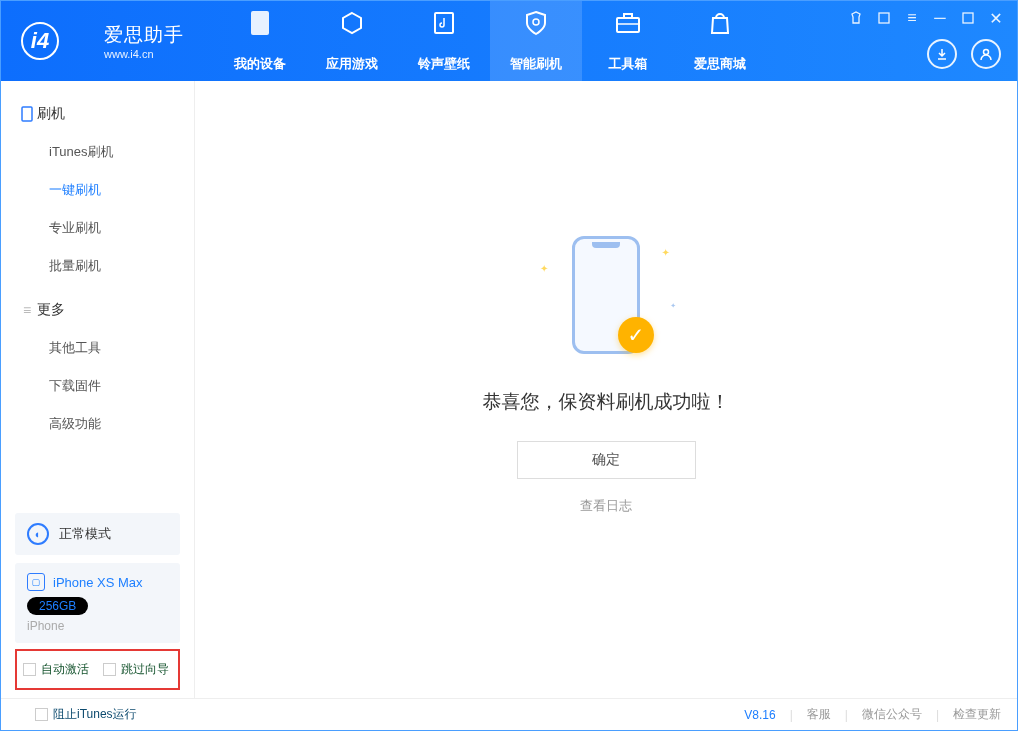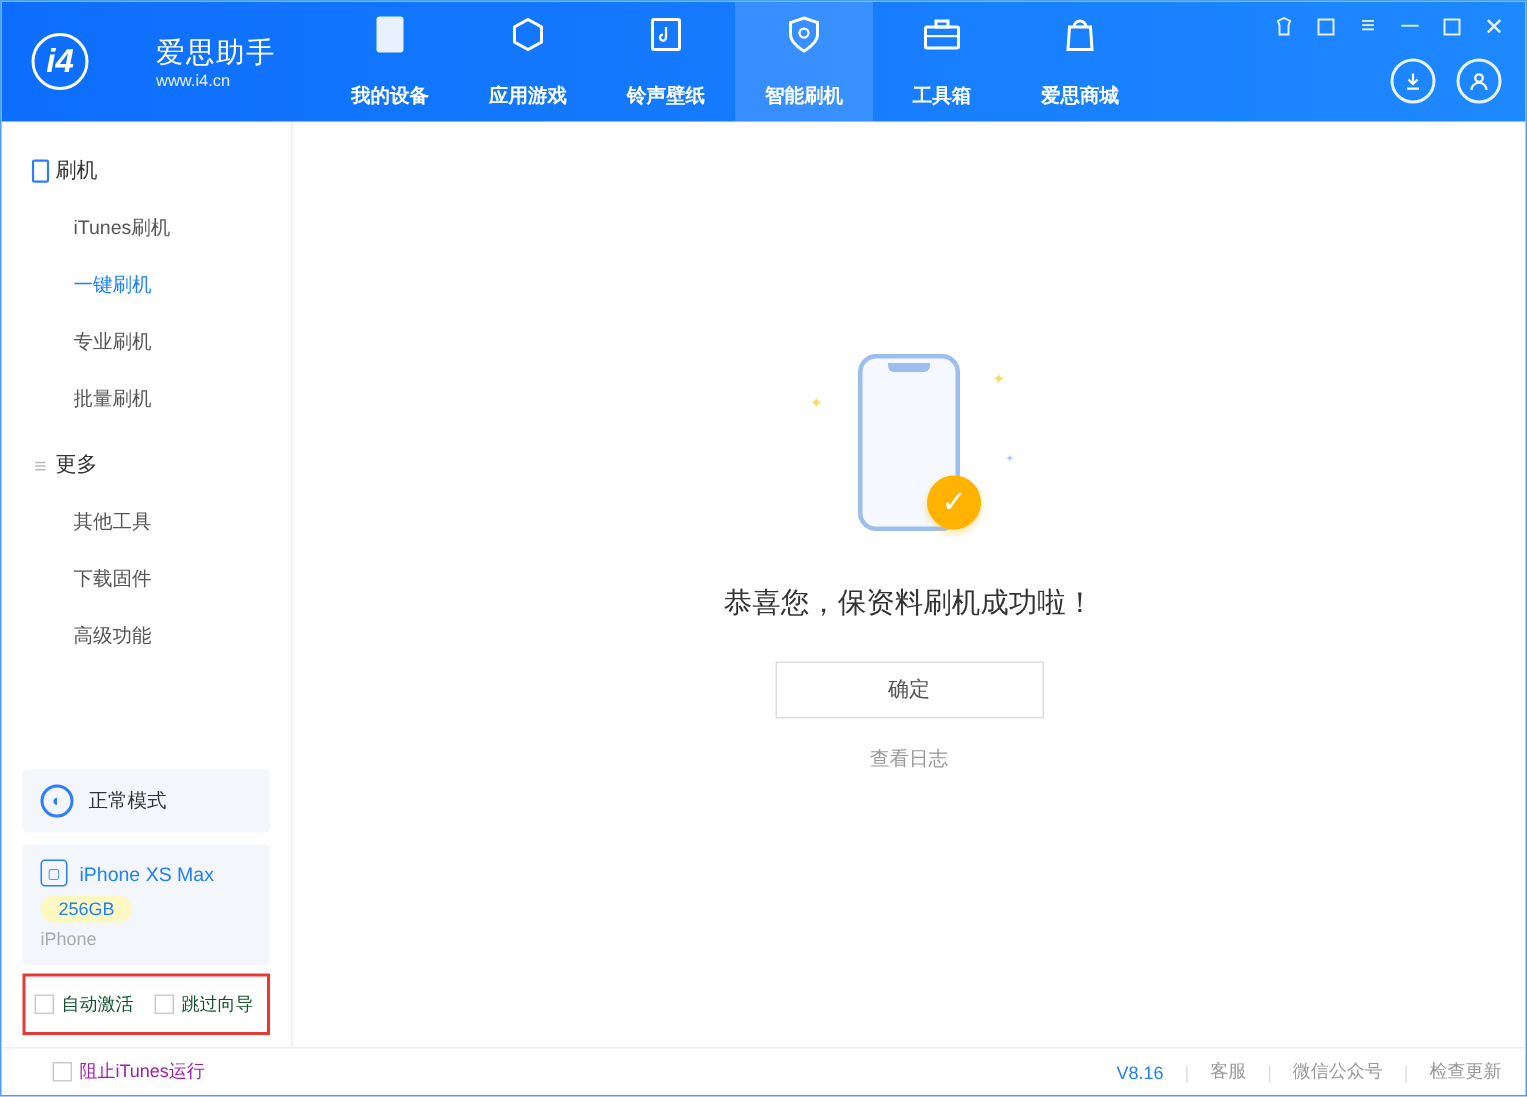--- a/index.html
+++ b/index.html
@@ -33,21 +33,21 @@
 .side-header .sh-icon { color: #2e7cff; width: 16px; display: flex; align-items: center; justify-content: center; }
 .side-item { padding: 10px 18px 10px 48px; font-size: 13px; color: #555; cursor: pointer; }
 .side-item.active { color: #1e7fff; }
 
 .sidebar-bottom { margin-top: auto; padding: 10px 14px 8px; }
 .status-card { background: #f3f6fa; border-radius: 3px; padding: 10px 12px; margin-bottom: 8px; display: flex; align-items: center; gap: 10px; }
 .status-icon { width: 22px; height: 22px; border-radius: 50%; border: 2px solid #2e7cff; display: flex; align-items: center; justify-content: center; color: #2e7cff; font-size: 11px; }
 .device-card { background: #f3f6fa; border-radius: 3px; padding: 10px 12px; }
 .device-name { color: #1e7fff; font-size: 13px; font-weight: 500; display: flex; align-items: center; gap: 8px; }
 .device-name .dev-icon { width: 18px; height: 18px; border: 1.5px solid #2e7cff; border-radius: 3px; display: flex; align-items: center; justify-content: center; font-size: 9px; }
-.storage-badge { display: inline-block; background: #fef9c3; color: #1e7fff; border-radius: 10px; padding: 2px 12px; font-size: 12px; margin-top: 6px; }
+.storage-badge { display: inline-block; background: #000000; color: #1e7fff; border-radius: 10px; padding: 2px 12px; font-size: 12px; margin-top: 6px; }
 .device-type { color: #aaa; font-size: 12px; margin-top: 4px; }
 
 .checkbox-row { display: flex; gap: 14px; padding: 10px 6px; border: 2px solid #e53935; margin-top: 6px; }
 .chk { display: flex; align-items: center; gap: 5px; font-size: 12px; color: #14532d; cursor: pointer; }
 .chk-box { width: 13px; height: 13px; border: 1px solid #ccc; }
 
 
 .main { flex: 1; display: flex; flex-direction: column; align-items: center; justify-content: center; padding-bottom: 40px; }
 .phone-illust { position: relative; width: 180px; height: 140px; display: flex; align-items: center; justify-content: center; margin-bottom: 24px; }
 .phone-frame { width: 68px; height: 118px; border: 3px solid #9dbff0; border-radius: 12px; background: #f5f9ff; position: relative; }
@@ -57,21 +57,21 @@
 .sparkle.s1 { left: 24px; top: 38px; }
 .sparkle.s2 { right: 26px; top: 22px; }
 .sparkle.s3 { right: 20px; bottom: 55px; color: #aac8f0; font-size: 7px;}
 
 .success-msg { font-size: 19px; color: #333; margin-bottom: 26px; }
 .confirm-btn { width: 179px; height: 38px; border: 1px solid #ddd; background: #fff; font-size: 14px; color: #555; cursor: pointer; margin-bottom: 18px; }
 .view-log { font-size: 13px; color: #999; cursor: pointer; }
 
 
 .footer { height: 32px; border-top: 1px solid #eee; display: flex; align-items: center; padding: 0 16px; font-size: 12px; color: #999; }
-.footer .chk { color: #a21caf; padding-left: 18px; }
+.footer .chk { color: #0c4a6e; padding-left: 18px; }
 .footer-right { margin-left: auto; display: flex; align-items: center; gap: 14px; }
 .footer-right .divider { color: #ddd; }
 .footer-link { cursor: pointer; }
 .version { color: #1e7fff; }
 
 svg { display: block; }
 </style>
 </head>
 <body>
 

